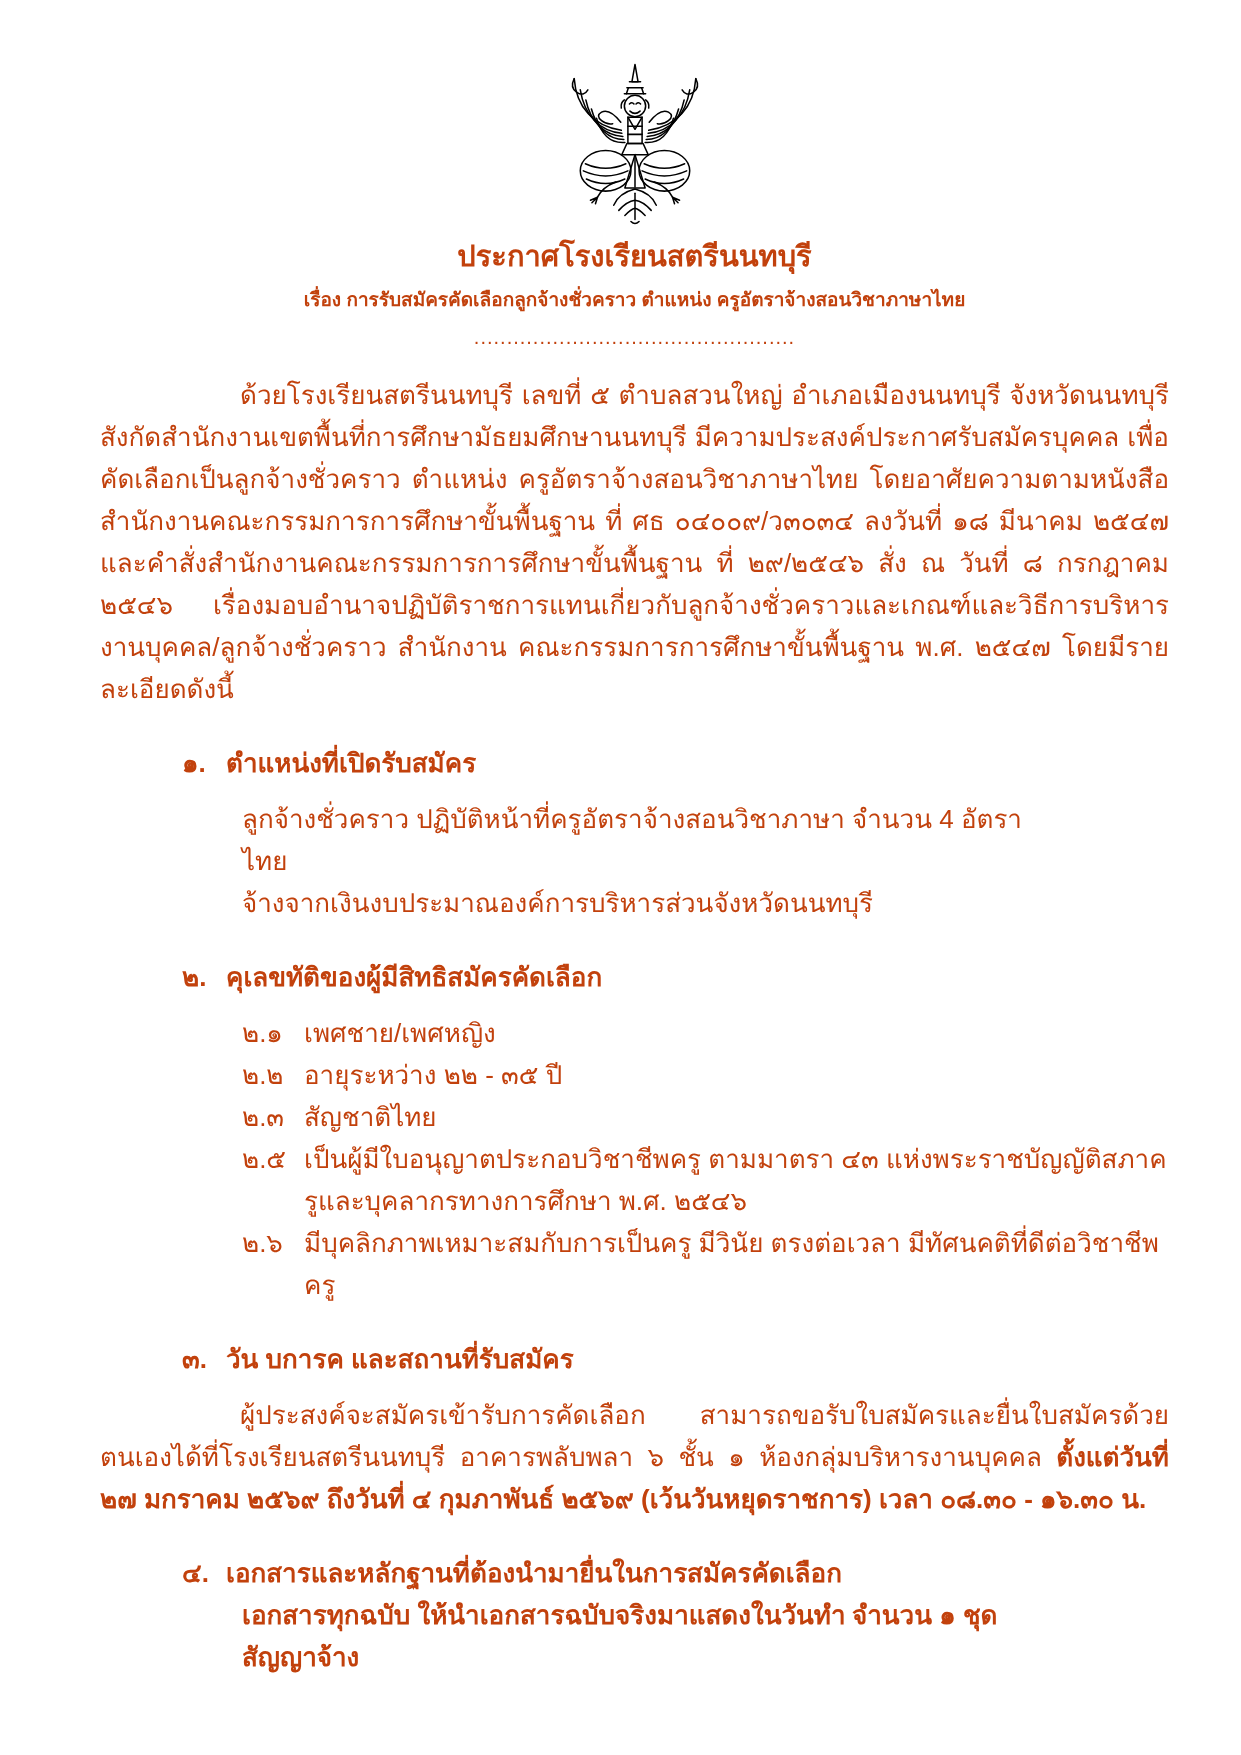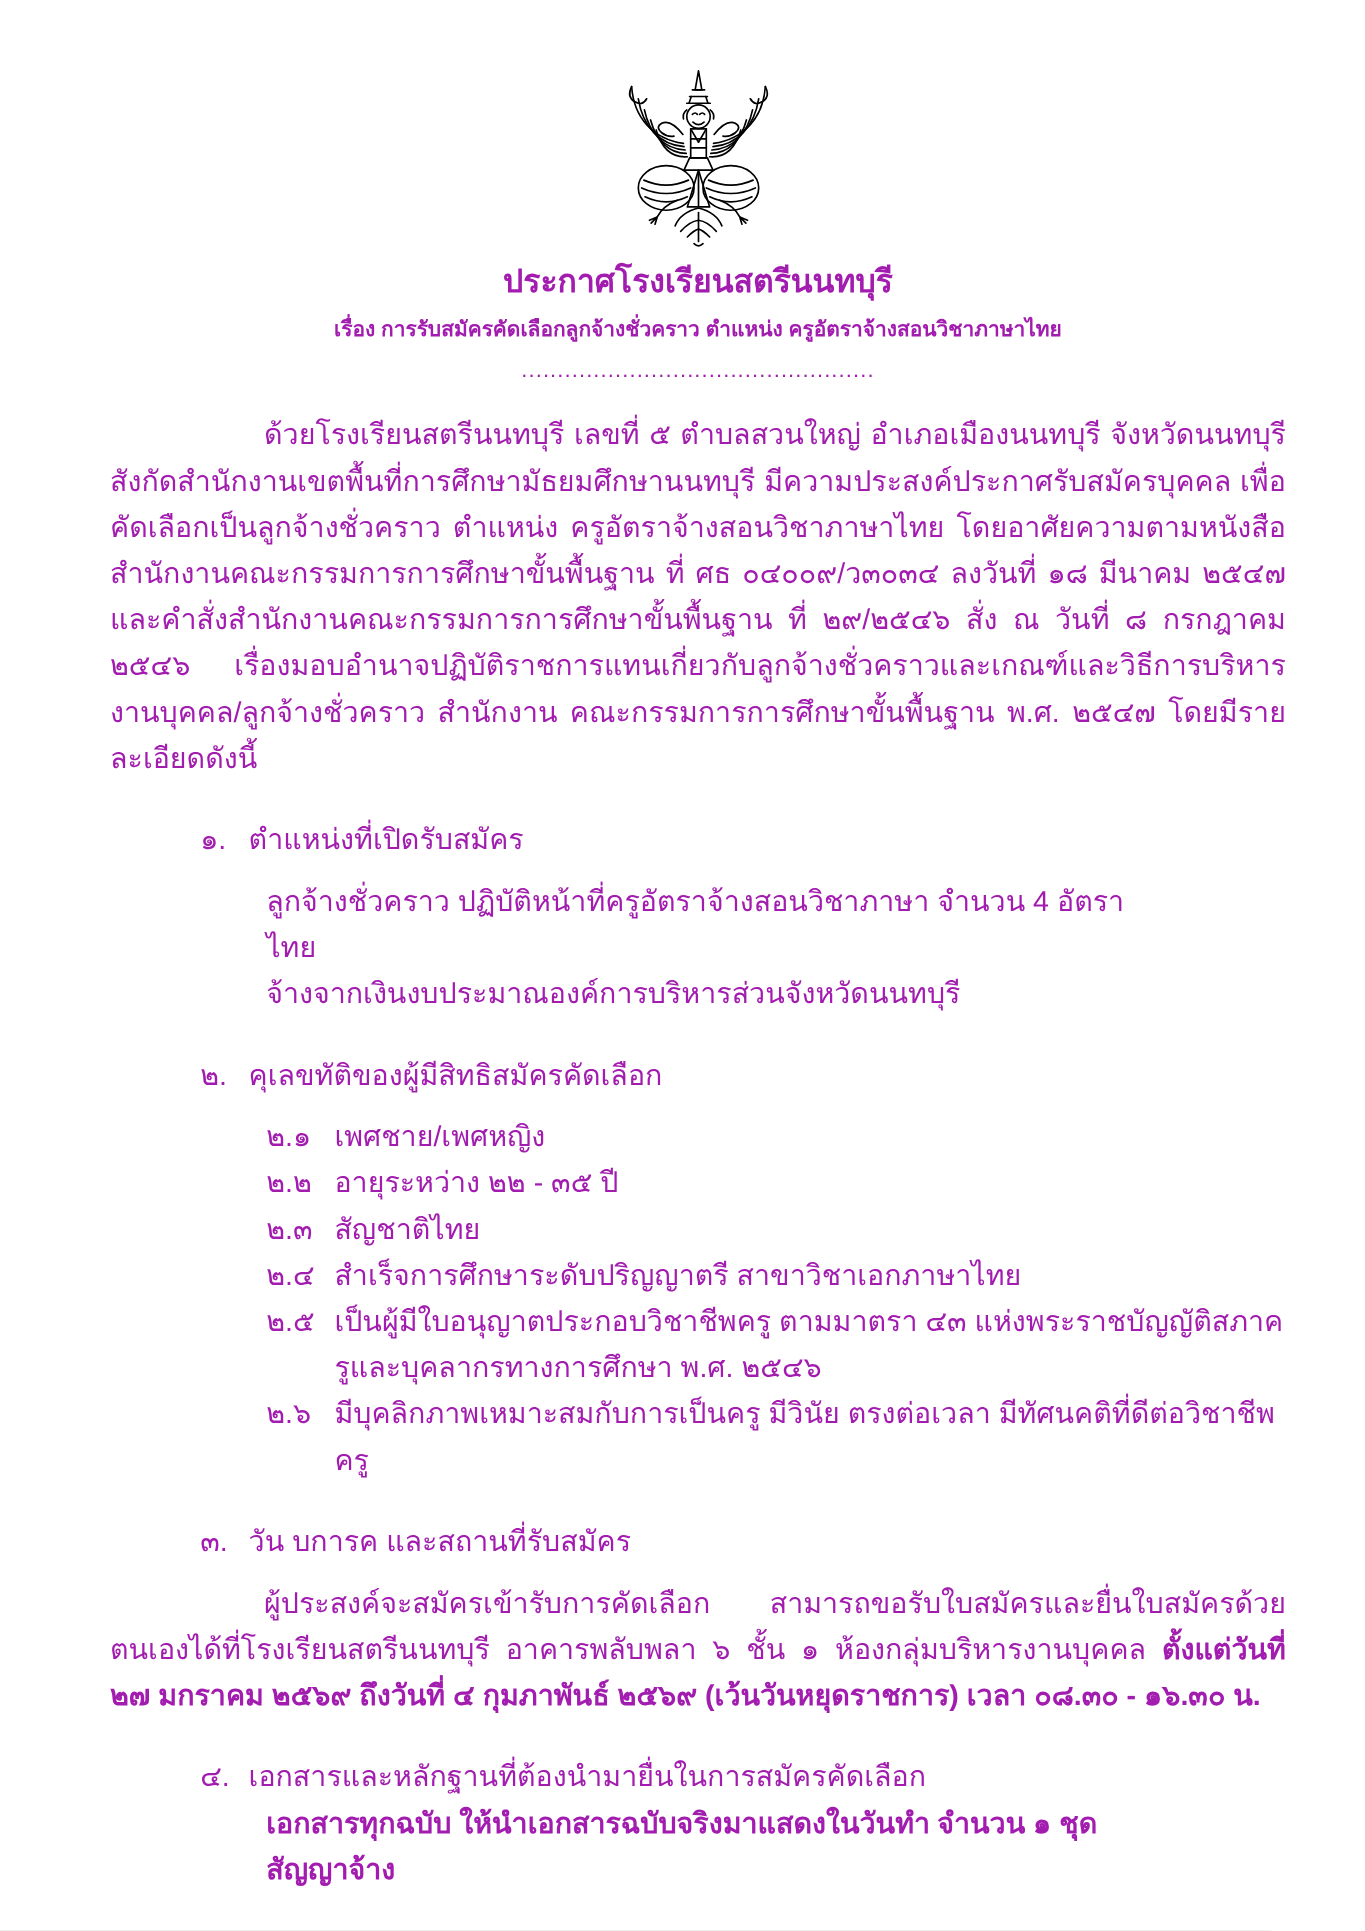--- a/index.html
+++ b/index.html
@@ -2,34 +2,34 @@
 <html lang="th"><head>
 <meta charset="utf-8">
 <style>
   html,body{margin:0;padding:0;background:#e8e8e8;}
   .page{
     position:relative;
     width:1241px;height:1755px;
     margin:0 auto;
     background:#ffffff;
     font-family:"Liberation Sans","DejaVu Sans",sans-serif;
-    color:#a21caf;
+    color:#c2410c;
     font-size:26px;
     line-height:42px;
     box-sizing:border-box;
     padding:60px 72px 0 100px;
     overflow:hidden;
   }
   .emblem-wrap{width:152px;height:168px;margin:0 auto 6px auto;display:block;}
   .emblem-wrap svg{width:100%;height:100%;}
   .doc-title{text-align:center;font-weight:bold;font-size:29px;line-height:44px;margin:0;}
   .doc-subject{text-align:center;font-weight:bold;font-size:19px;line-height:44px;margin:0;}
   .dots-line{text-align:center;font-size:20px;line-height:22px;letter-spacing:1px;margin-top:4px;}
   .intro{margin:26px 0 0 0;text-indent:140px;text-align:justify;}
-  .sec-heading{font-weight:normal;margin:32px 0 14px 82px;}
+  .sec-heading{font-weight:bold;margin:32px 0 14px 82px;}
   .sec-heading .sec-num{display:inline-block;min-width:44px;}
   .sec-body{margin-left:142px;}
   .row{display:flex;margin-left:142px;}
   .row .lbl{width:610px;}
   .item-row{display:flex;margin-left:142px;align-items:flex-start;}
   .item-row .num{flex:0 0 62px;}
   .item-row .txt{flex:1;}
   .sec3-para{margin:14px 0 0 0;text-indent:140px;text-align:justify;}
   .bold{font-weight:bold;}
   .sub-row{display:flex;margin-left:142px;font-weight:bold;}
@@ -119,24 +119,20 @@
   </div>
   <div class="item-row">
     <span class="num">๒.๒</span>
     <span class="txt">อายุระหว่าง  ๒๒ - ๓๕  ปี</span>
   </div>
   <div class="item-row">
     <span class="num">๒.๓</span>
     <span class="txt">สัญชาติไทย</span>
   </div>
   <div class="item-row">
-    <span class="num">๒.๔</span>
-    <span class="txt">สำเร็จการศึกษาระดับปริญญาตรี  สาขาวิชาเอกภาษาไทย</span>
-  </div>
-  <div class="item-row">
     <span class="num">๒.๕</span>
     <span class="txt">เป็นผู้มีใบอนุญาตประกอบวิชาชีพครู ตามมาตรา ๔๓ แห่งพระราชบัญญัติสภาครูและบุคลากรทางการศึกษา พ.ศ. ๒๕๔๖</span>
   </div>
   <div class="item-row">
     <span class="num">๒.๖</span>
     <span class="txt">มีบุคลิกภาพเหมาะสมกับการเป็นครู  มีวินัย  ตรงต่อเวลา มีทัศนคติที่ดีต่อวิชาชีพครู</span>
   </div>
 
   <div class="sec-heading">
     <span class="sec-num">๓.</span><span>วัน  บการค  และสถานที่รับสมัคร</span>

